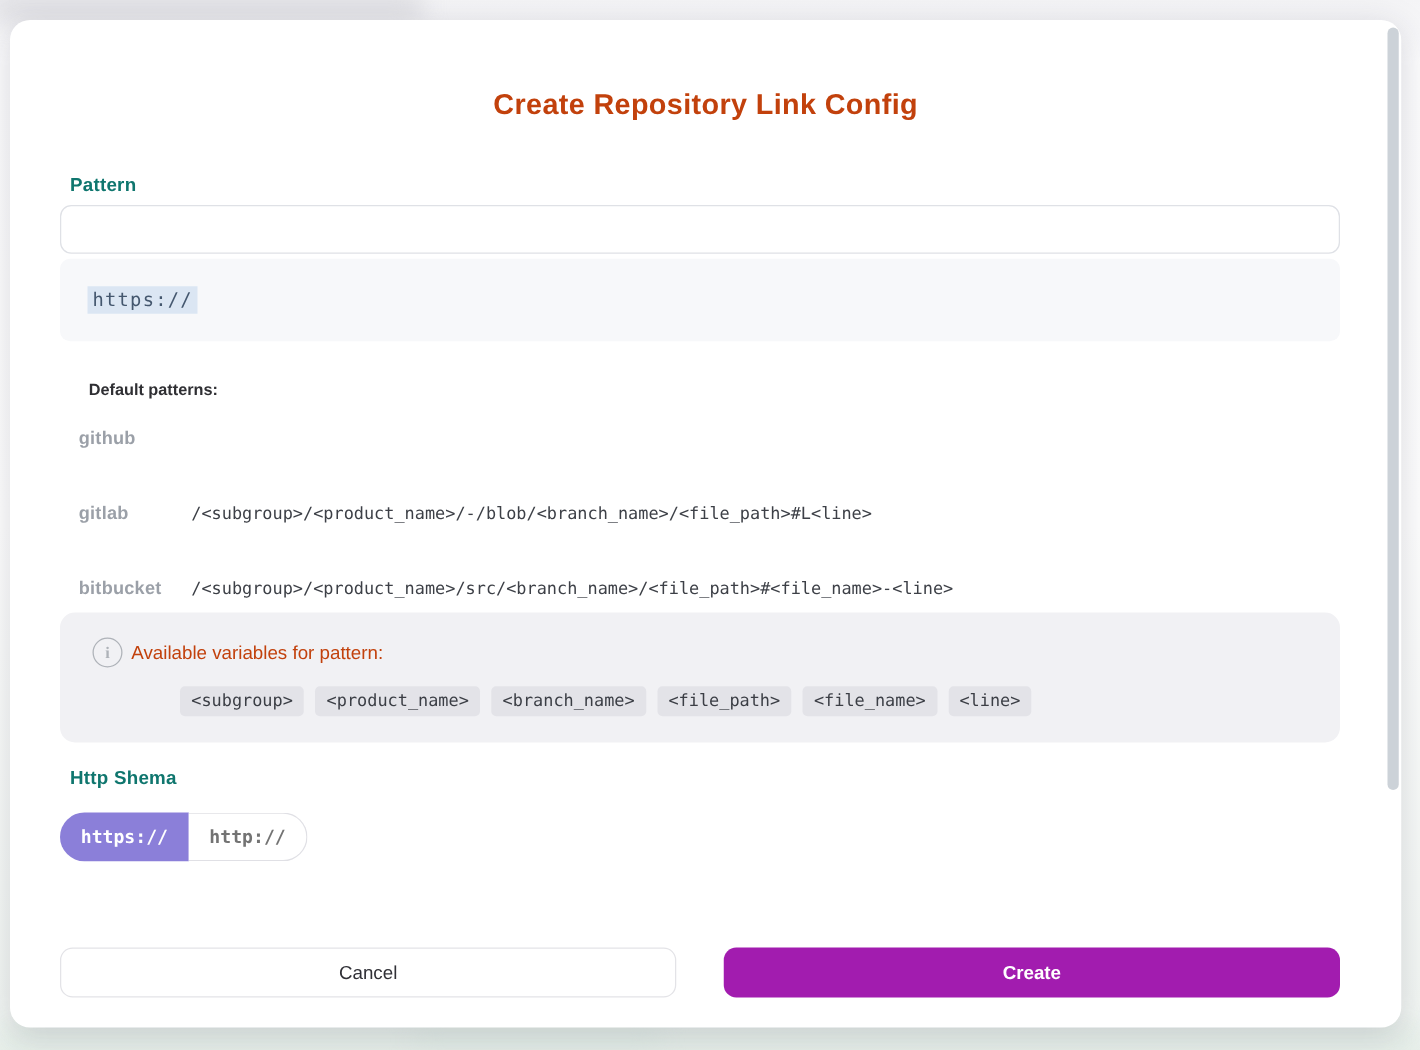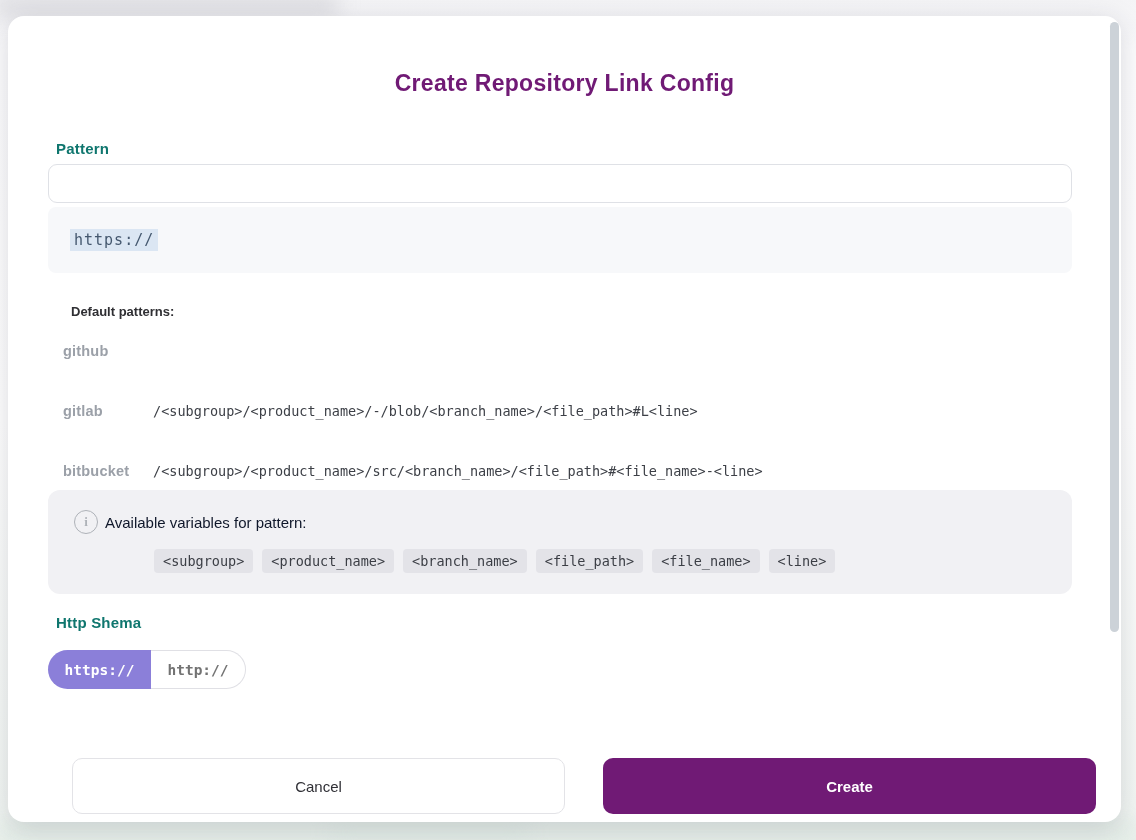--- a/index.html
+++ b/index.html
@@ -20,21 +20,21 @@
     left: 8px; top: 16px;
     width: 1113px; height: 806px;
     background: #ffffff;
     border-radius: 16px;
     box-shadow: 0 6px 28px rgba(40,40,60,0.18);
   }
 
   .modal-title {
     position: absolute; top: 54px; left: 0; width: 100%;
     text-align: center;
-    font-size: 23px; font-weight: 700; color: #701a75;
+    font-size: 23px; font-weight: 700; color: #c2410c;
     letter-spacing: 0.3px;
   }
 
   .field-label {
     position: absolute; left: 48px;
     font-size: 15px; font-weight: 600; color: #0f766e;
     letter-spacing: 0.2px;
   }
   .label-pattern { top: 124px; }
   .label-schema { top: 598px; }
@@ -94,24 +94,24 @@
   .info-icon {
     position: absolute; left: 26px; top: 20px;
     width: 24px; height: 24px;
     border: 1.5px solid #aeb2b8; border-radius: 50%;
     color: #aeb2b8; font-size: 13px; font-weight: 600;
     display: flex; align-items: center; justify-content: center;
     font-family: "Liberation Serif", serif;
   }
   .info-text {
     position: absolute; left: 57px; top: 24px;
-    font-size: 15px; color: #0f172a;
+    font-size: 15px; color: #c2410c;
   }
   .chips {
-    position: absolute; left: 74px; top: 59px;
+    position: absolute; left: 64px; top: 59px;
     display: flex; gap: 9px; padding-left: 32px;
   }
   .chip {
     background: #e3e3e8; border-radius: 4px;
     padding: 4px 9px;
     font-family: "DejaVu Sans Mono", monospace;
     font-size: 13.5px; color: #3b3e45;
     white-space: nowrap;
   }
 
@@ -133,35 +133,34 @@
   }
   .schema-option.unselected {
     background: #ffffff; color: #737373;
     border: 1px solid #e0e0e5; border-left: none;
     border-radius: 0 20px 20px 0;
     width: 95px;
   }
 
   .btn {
     position: absolute; top: 742px;
-    width: 493px; height: 56px;
+    width: 493px; height: 40px;
     border-radius: 10px;
     font-size: 15px; cursor: pointer;
     display: flex; align-items: center; justify-content: center;
     font-family: "Liberation Sans", sans-serif;
-    margin-left: 24px;
   }
   .btn-cancel {
     left: 40px;
     background: #ffffff; border: 1px solid #e3e3e7;
     color: #303036;
   }
   .btn-create {
     left: 571px;
-    background: #701a75; border: none;
+    background: #a21caf; border: none;
     color: #ffffff; font-weight: 600;
   }
 
   .scrollbar-track {
     position: absolute; right: 0; top: 2px;
     width: 12px; height: 802px;
     border-radius: 0 16px 16px 0;
   }
   .scrollbar-thumb {
     position: absolute; right: 2px; top: 4px;

